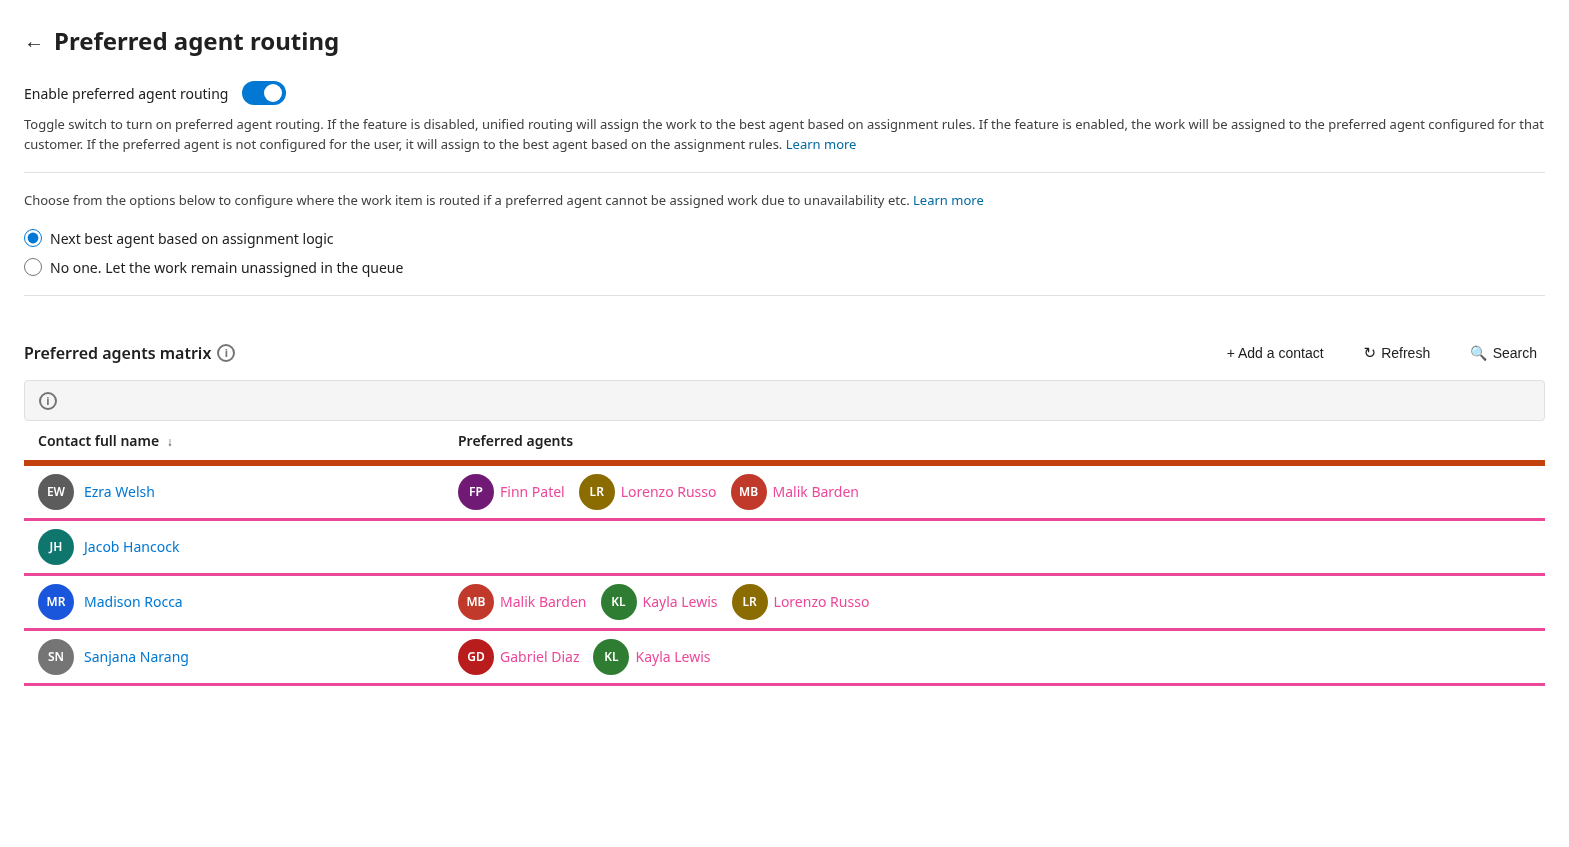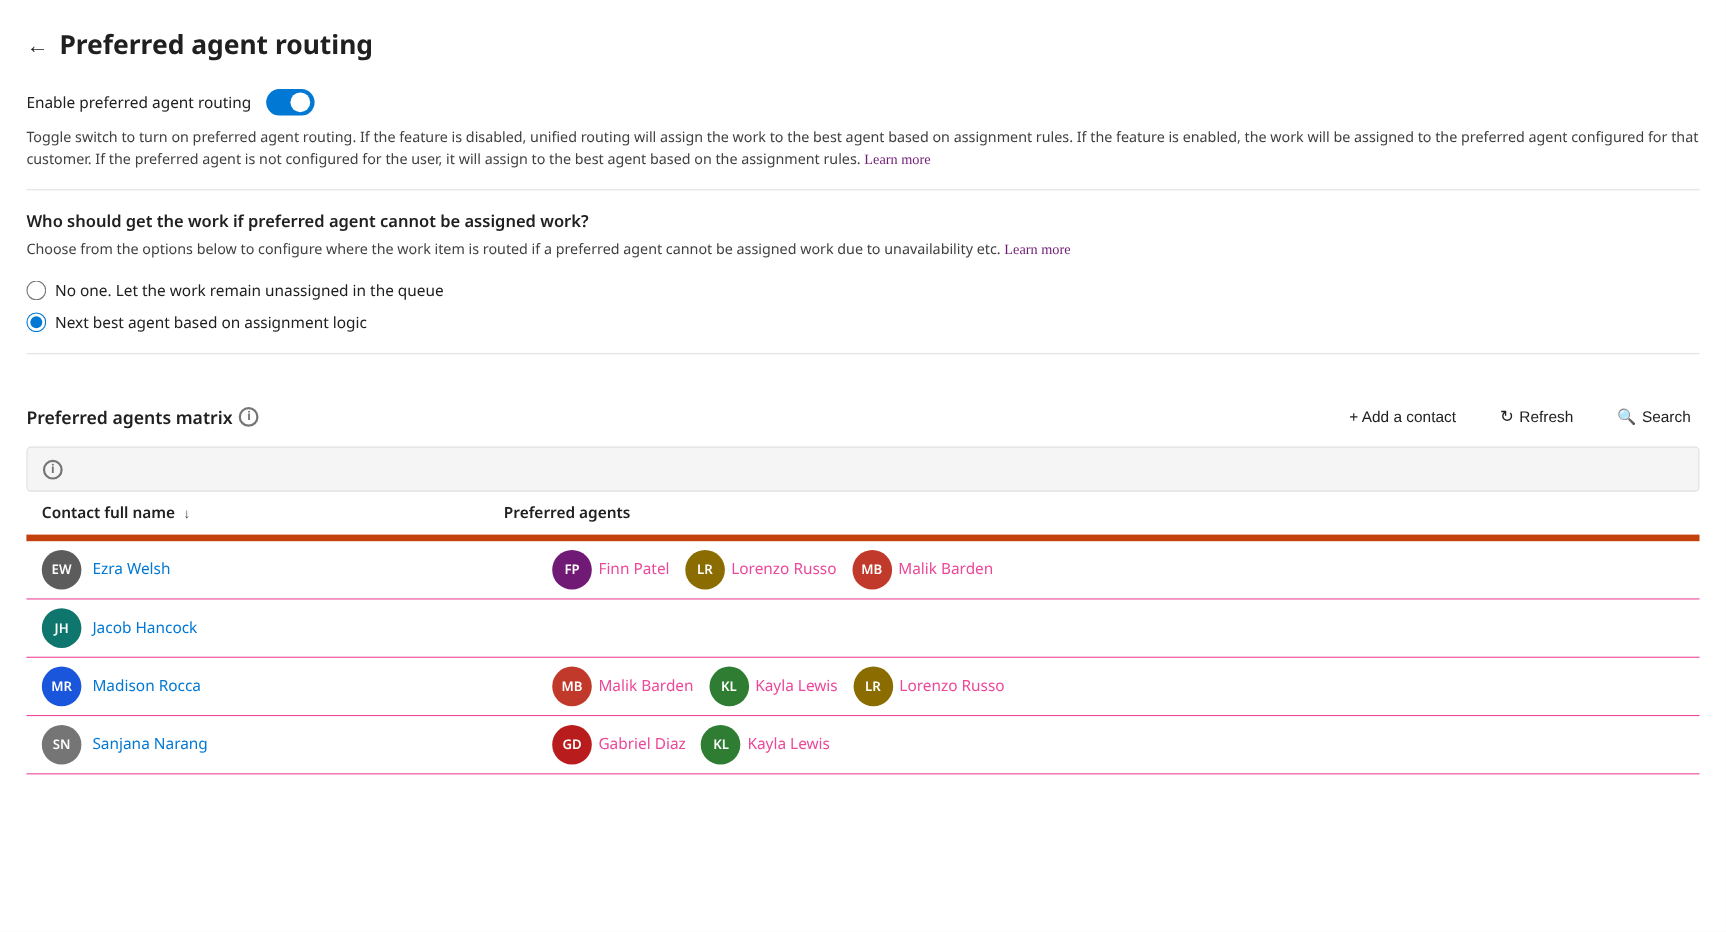--- a/index.html
+++ b/index.html
@@ -71,24 +71,23 @@
       left: 22px;
       transition: left 0.2s;
     }
     .description-text {
       font-size: 13px;
       color: #404040;
       line-height: 1.5;
       margin-bottom: 18px;
     }
     .learn-more {
-      color: #701a75;
+      color: #0369a1;
       text-decoration: none;
       cursor: pointer;
-      font-family: Liberation Serif, serif;
     }
     .divider {
       border: none;
       border-top: 1px solid #e0e0e0;
       margin: 18px 0;
     }
     .section-heading {
       font-size: 15px;
       font-weight: 600;
       color: #202020;
@@ -210,24 +209,23 @@
     }
     .sort-arrow {
       font-size: 12px;
       color: #404040;
       margin-left: 4px;
     }
     .table-row {
       display: grid;
       grid-template-columns: 420px 1fr;
       padding: 8px 14px;
-      border-bottom: 1px solid #ec4899;
+      border-bottom: 3px solid #ec4899;
       align-items: center;
       min-height: 52px;
-      gap: 44px;
     }
     .contact-cell {
       display: flex;
       align-items: center;
       gap: 10px;
     }
     .avatar {
       width: 36px;
       height: 36px;
       border-radius: 50%;
@@ -281,33 +279,32 @@
     </div>
     <p class="description-text">
       <span>Toggle switch to turn on preferred agent routing. If the feature is disabled, unified routing will assign the work to the best agent based on assignment rules. If the feature is enabled, the work will be assigned to the preferred agent configured for that customer. If the preferred agent is not configured for the user, it will assign to the best agent based on the assignment rules.</span>
       <a class="learn-more">Learn more</a>
     </p>
   </div>
 
   <hr class="divider">
 
   <div class="section">
-    <div class="section-heading">Who should get the work if preferred agent cannot be assigned work?</div>
     <p class="description-text">
       <span>Choose from the options below to configure where the work item is routed if a preferred agent cannot be assigned work due to unavailability etc.</span>
       <a class="learn-more">Learn more</a>
     </p>
     <div class="radio-group">
       <label class="radio-option">
+        <input type="radio" class="radio-input" name="fallback" checked="" style="">
+        <span class="radio-label">Next best agent based on assignment logic</span>
+      </label>
+      <label class="radio-option">
         <input type="radio" class="radio-input" name="fallback" style="">
         <span class="radio-label">No one. Let the work remain unassigned in the queue</span>
-      </label>
-      <label class="radio-option">
-        <input type="radio" class="radio-input" name="fallback" checked="" style="">
-        <span class="radio-label">Next best agent based on assignment logic</span>
       </label>
     </div>
   </div>
 
   <hr class="divider">
 
   <div class="matrix-section">
     <div class="matrix-header">
       <div class="matrix-title-row">
         <span class="matrix-title">Preferred agents matrix</span>

